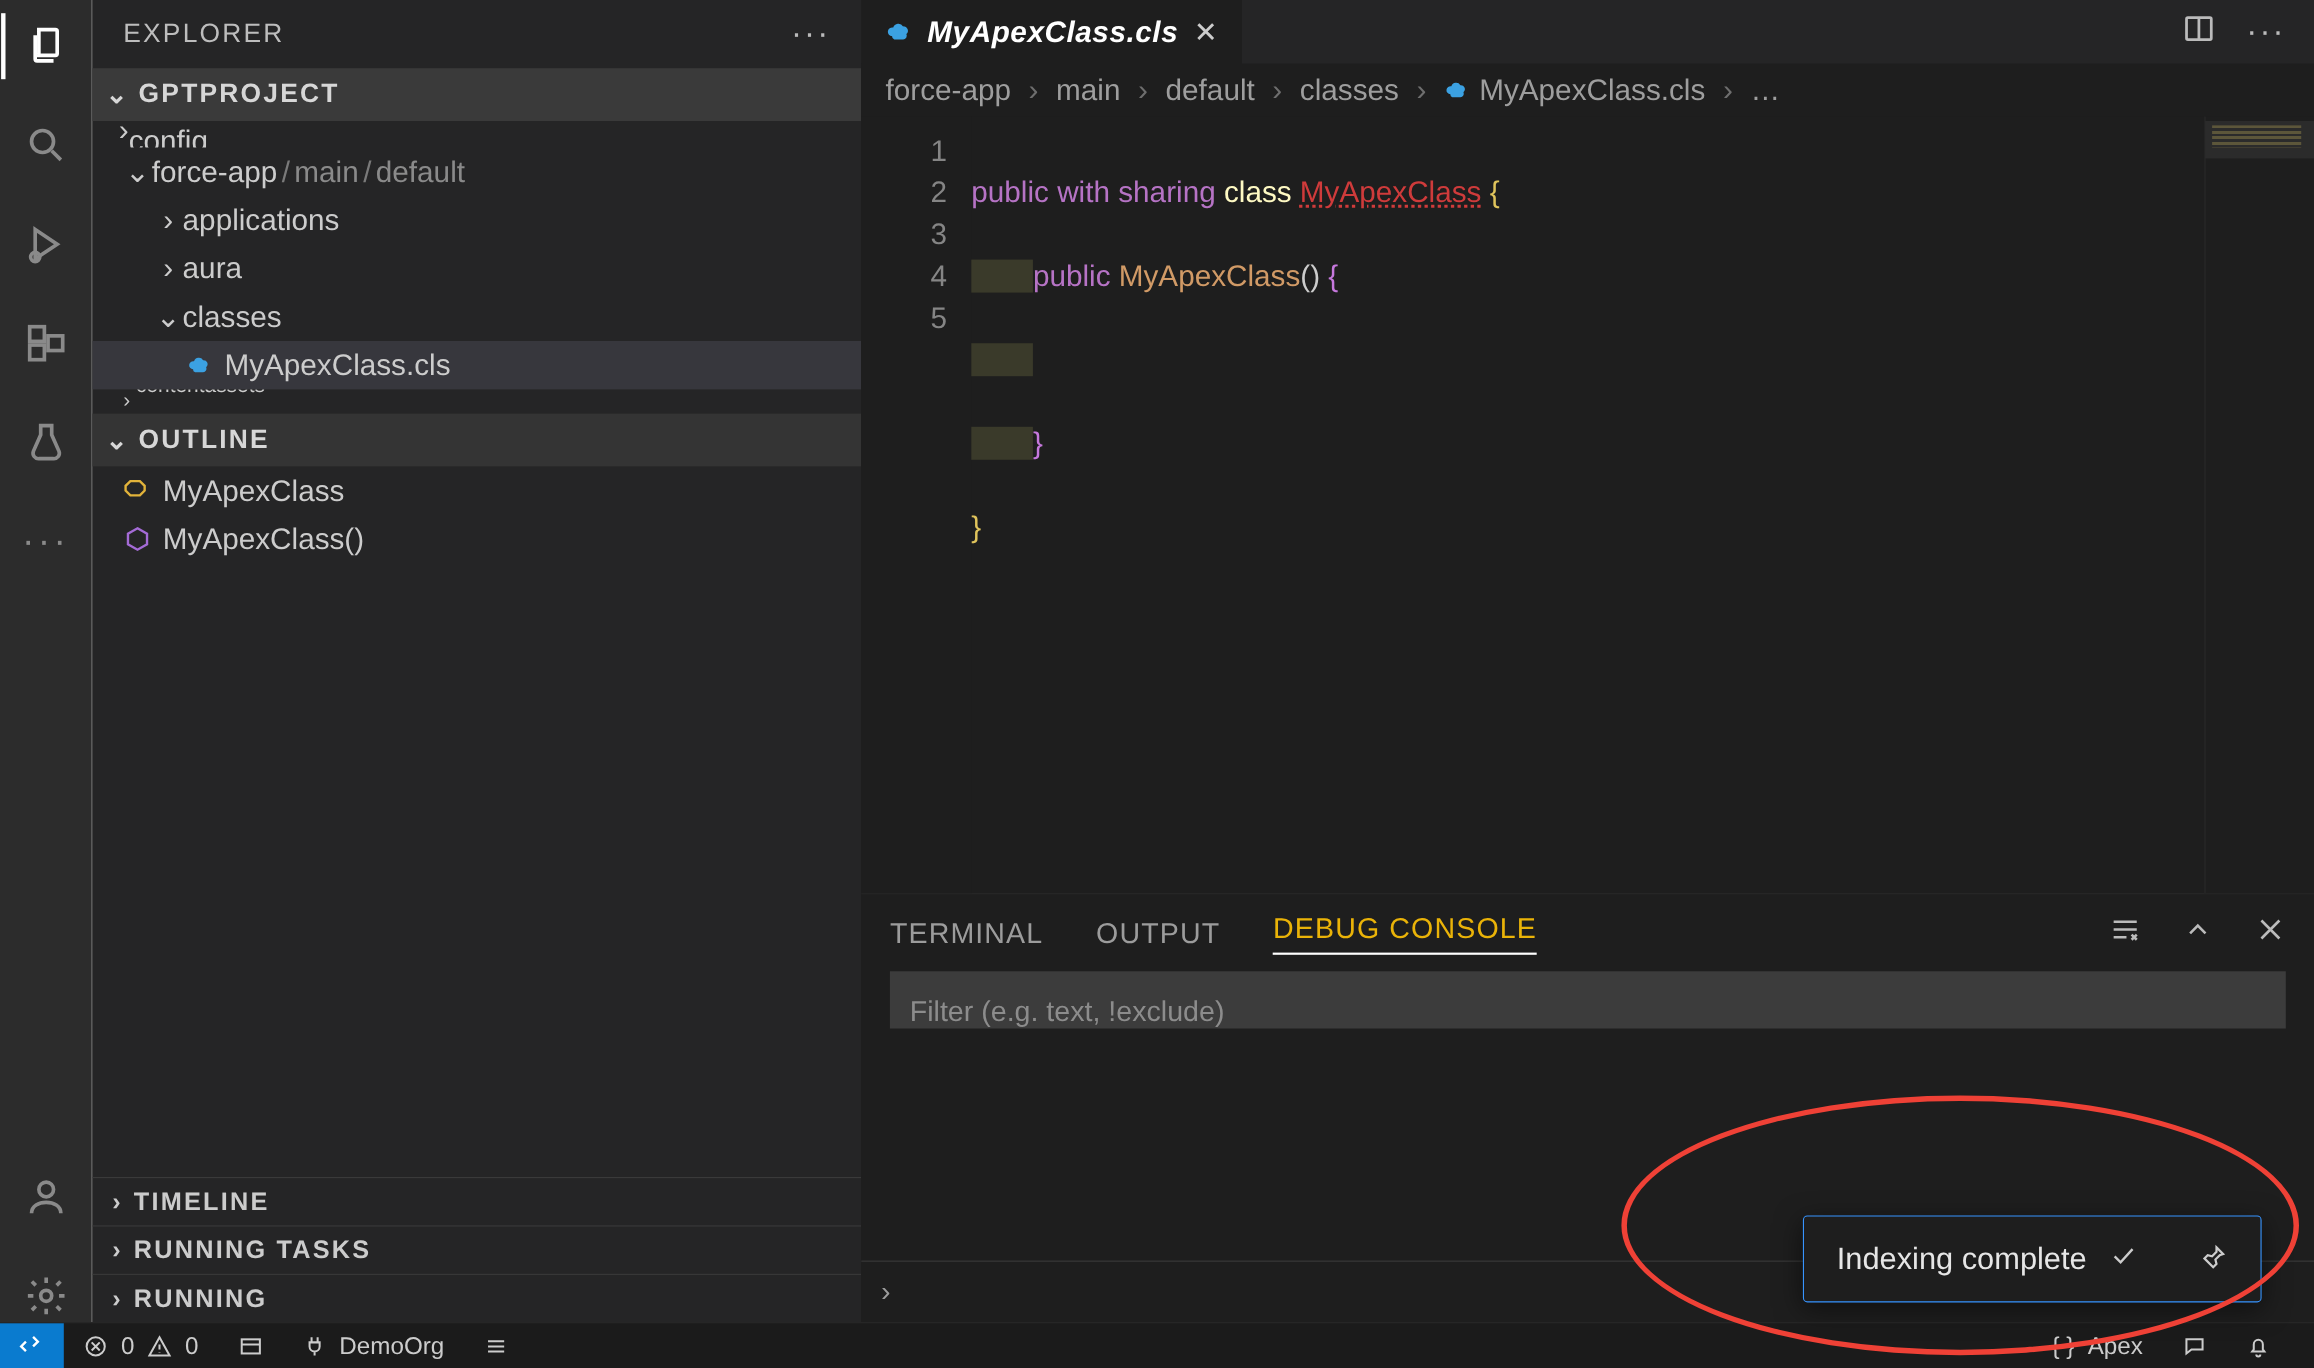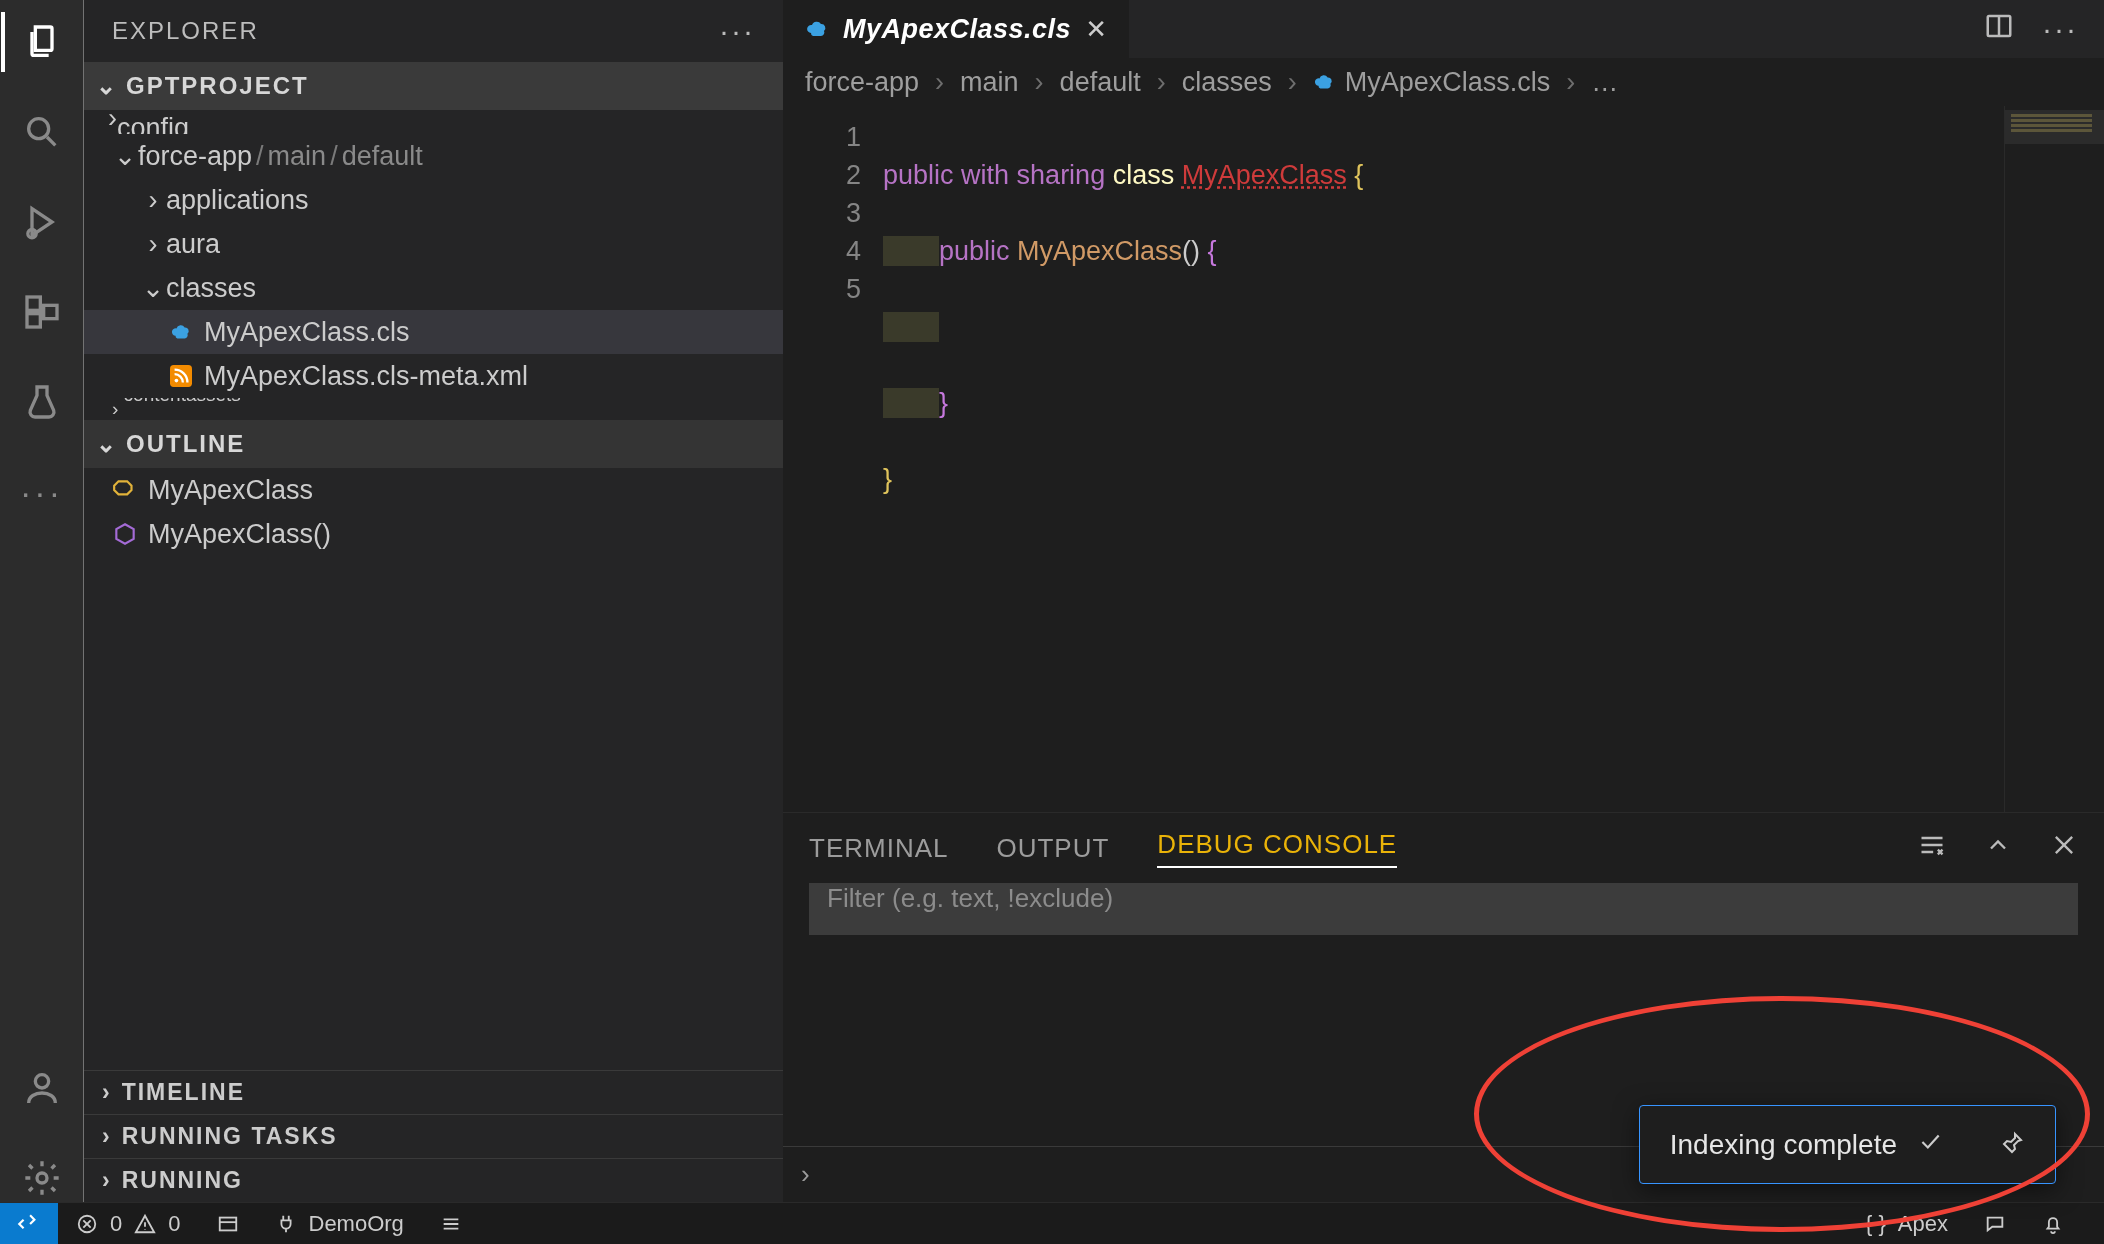--- a/index.html
+++ b/index.html
@@ -139,21 +139,21 @@
   }
   .panel-tabs{
     display:flex;align-items:center;height:70px;padding:0 26px;gap:48px;color:#9c9c9c;font-size:26px;letter-spacing:1px;
   }
   .panel-tabs .ptab.active{color:#eab308;border-bottom:2px solid #fff;padding-bottom:6px;}
   .panel-right{margin-left:auto;display:flex;align-items:center;gap:38px;color:#bbb;}
   .panel-right svg{width:28px;height:28px;stroke:currentColor;fill:none;stroke-width:2;}
 
   .filter-box{
     margin:0 26px 14px;
-    height:52px;background:#3c3c3c;border-radius:0;display:flex;align-items:flex-start;
+    height:52px;background:#3c3c3c;border-radius:0;display:flex;align-items:flex-end;
     color:#8c8c8c;font-size:26px;padding:0 18px;
   }
 
   .panel-body{flex:1;}
   .console-prompt{height:56px;border-top:1px solid #3a3a3a;display:flex;align-items:center;padding:0 18px;color:#9c9c9c;}
 
   
   .statusbar{
     height:42px;background:#1b1b1b;color:#ccc;display:flex;align-items:center;font-size:22px;
     padding-right:22px;border-top:1px solid #2a2a2a;position:relative;
@@ -283,33 +283,20 @@
       <div class="row selected">
         <span class="indent"></span>
           <span class="indent"></span>
           <span class="indent"></span>
         <span class="icon">
           <svg class="sf-cloud" viewBox="0 0 24 16">
               <path fill="#3ba1e2" d="M6 12a4 4 0 1 1 1-7.9A5 5 0 0 1 16 3a4 4 0 0 1 3 7 3.5 3.5 0 0 1-3 5H8a3 3 0 0 1-2-3z"></path>
             </svg>
         </span>
         <span>MyApexClass.cls</span>
-      </div>
-      <div class="row">
-        <span class="indent"></span>
-          <span class="indent"></span>
-          <span class="indent"></span>
-        <span class="icon">
-          <svg class="rss-icon" viewBox="0 0 24 24">
-              <rect width="24" height="24" rx="4" fill="#f38b00"></rect>
-              <circle cx="7" cy="17" r="2" fill="#fff"></circle>
-              <path d="M5 10a9 9 0 0 1 9 9M5 5a14 14 0 0 1 14 14" stroke="#fff" stroke-width="2.5" fill="none"></path>
-            </svg>
-        </span>
-        <span>MyApexClass.cls-meta.xml</span>
       </div>
       <div class="cutoff-bot">
         <span class="indent"></span><span class="indent"></span><span class="twisty">›</span>
         <span style="position:relative;top:-14px">contentassets</span>
       </div>
     </div>
 
     <div class="section-header light">
       <span class="chev">⌄</span>
       <span>OUTLINE</span>

